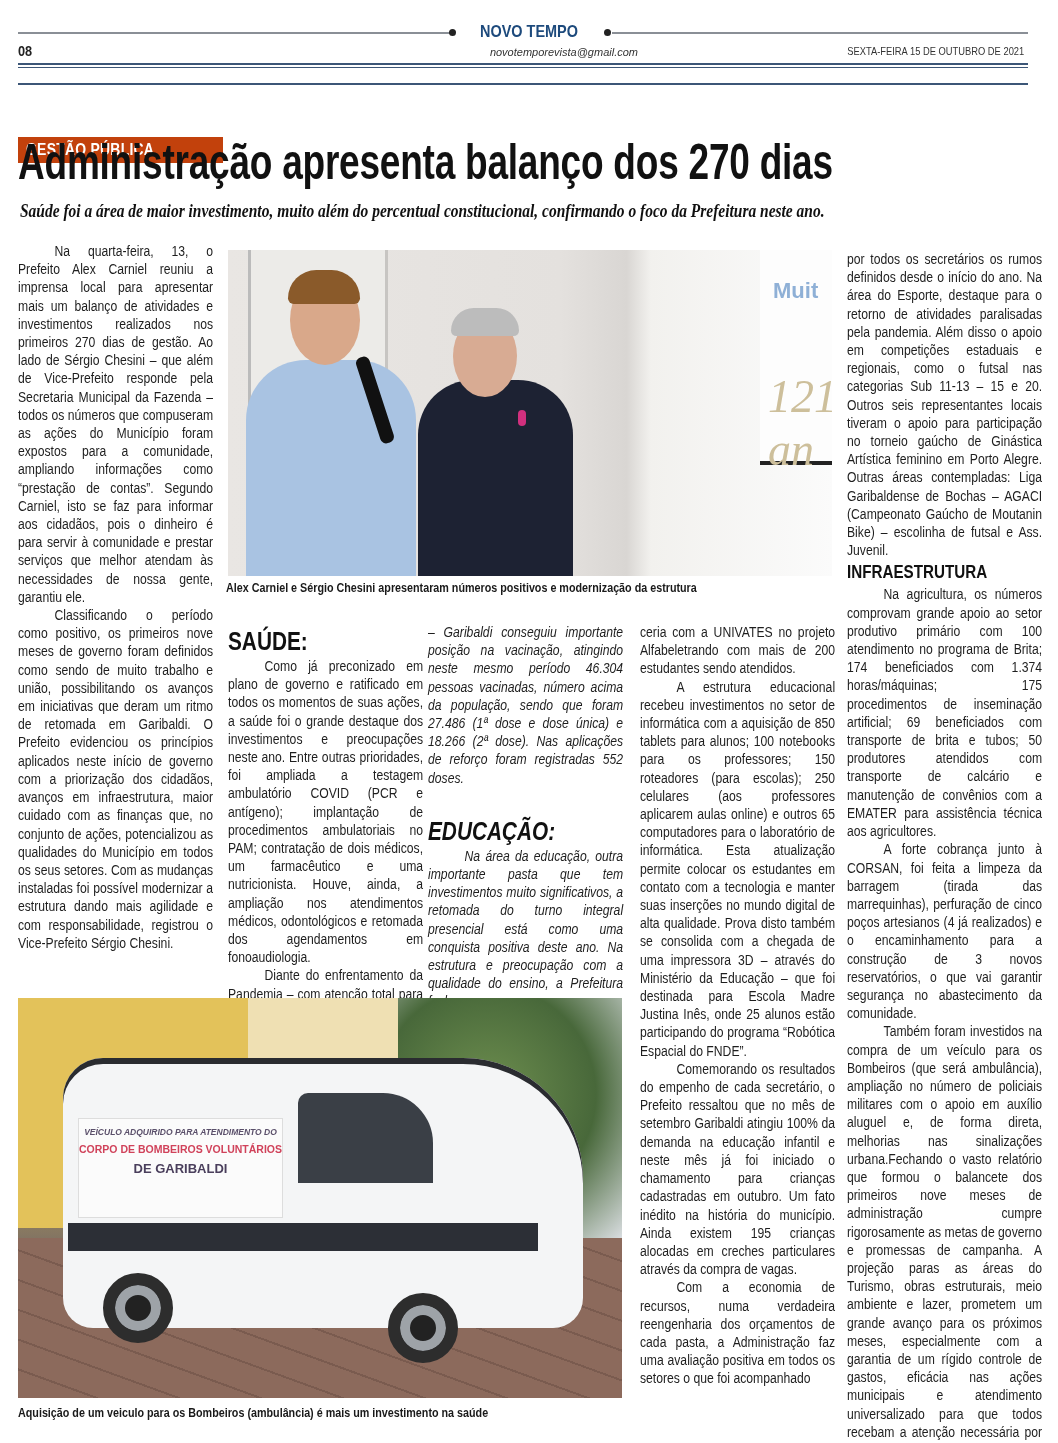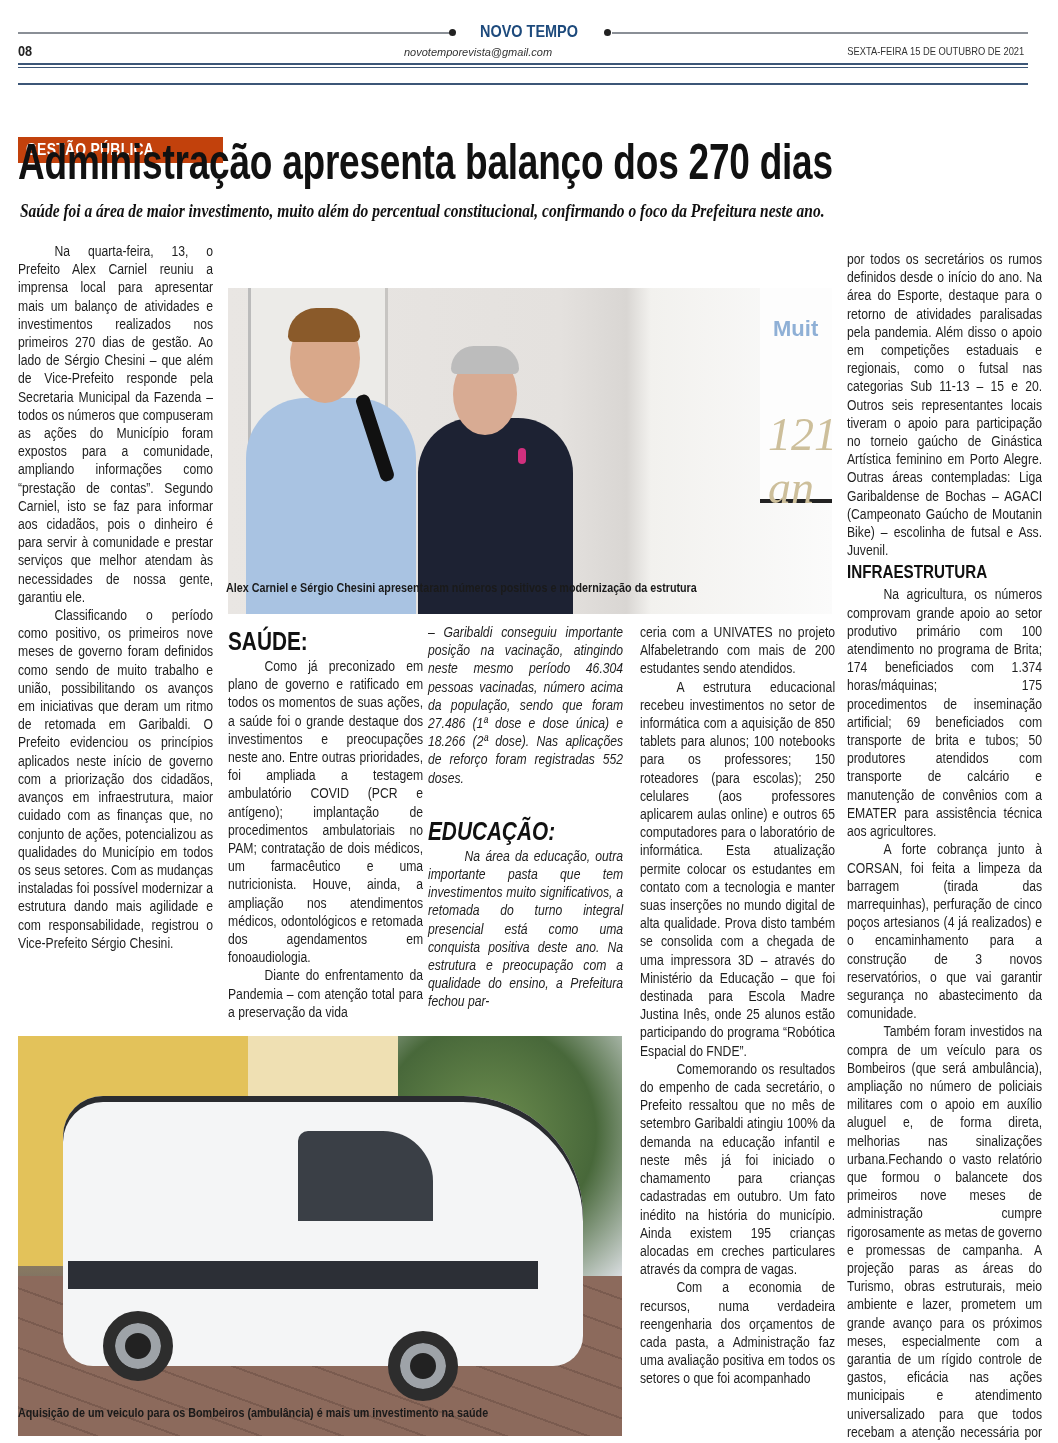--- a/index.html
+++ b/index.html
@@ -9,21 +9,21 @@
   
   .mast-line { position: absolute; top: 32px; height: 2px; background: #8a8f96; }
   .mast-line.left { left: 18px; width: 432px; }
   .mast-line.right { left: 612px; width: 416px; }
   .mast-dot { position: absolute; top: 29px; width: 7px; height: 7px; border-radius: 50%; background: #222; }
   .mast-dot.left { left: 449px; }
   .mast-dot.right { left: 604px; }
   .brand { position: absolute; top: 22px; left: 455px; width: 148px; text-align: center;
            font-family: "Liberation Sans", sans-serif; font-weight: bold; font-size: 17px;
            color: #1d4a7c; letter-spacing: 0px; transform: scaleX(0.85); }
-  .brand-email { position: absolute; top: 46px; left: 404px; width: 218px; text-align: left;
+  .brand-email { position: absolute; top: 46px; left: 420px; width: 218px; text-align: right;
            font-style: italic; font-size: 11px; color: #333; }
   .page-num { position: absolute; top: 42px; left: 18px; font-weight: bold; font-size: 15px; color: #222;
               transform: scaleX(0.85); transform-origin: left; }
   .issue-date { position: absolute; top: 45px; right: 34px; font-size: 11px; color: #333;
                 transform: scaleX(0.85); transform-origin: right; }
   .rule { position: absolute; left: 18px; width: 1010px; background: #3c5677; }
   .rule.r1 { top: 63px; height: 2px; }
   .rule.r2 { top: 67px; height: 1px; }
   .rule.r3 { top: 83px; height: 2px; }
 
@@ -50,21 +50,21 @@
   .col2 { left: 228px; top: 615px; width: 195px; margin-top: 12px; }
   .col3 { left: 428px; top: 623px; width: 195px; font-style: italic; }
   .col4 { left: 640px; top: 623px; width: 195px; }
   .col5 { left: 847px; top: 250px; width: 195px; }
 
   .sec-head { font-weight: bold; font-size: 26px; line-height: 28px; color: #111; margin: 0 0 2px 0;
               transform: scaleX(0.8); transform-origin: left; white-space: nowrap; }
   .sec-head.small { font-size: 19px; line-height: 22px; margin: 2px 0 2px 0; }
 
   
-  .photo { position: absolute; overflow: hidden; margin-top: 38px; }
+  .photo { position: absolute; overflow: hidden; }
   .photo-top { left: 228px; top: 250px; width: 604px; height: 326px;
      background: linear-gradient(90deg, #e9e6e3 0%, #e4e1de 55%, #d9d6d3 66%, #f2f1ee 70%, #fbfbfb 100%); }
   .caption { position: absolute; font-weight: bold; font-size: 12.5px; color: #1a1a1a; white-space: nowrap;
              transform: scaleX(0.86); transform-origin: left; }
   .cap-top { left: 226px; top: 581px; }
   .photo-bottom { left: 18px; top: 998px; width: 604px; height: 400px;
      background: linear-gradient(180deg, #d9b94a 0%, #e2c66a 22%, #b59a54 40%, #7e7164 62%, #8b6b5c 100%); }
   .cap-bottom { left: 18px; top: 1406px; }
 
   
@@ -183,14 +183,19 @@
 <div class="photo photo-bottom">
   <div class="shape bld"></div>
   <div class="shape bld2"></div>
   <div class="shape trees"></div>
   <div class="shape paving"></div>
   <div class="shape van"></div>
   <div class="shape windscreen"></div>
   <div class="shape van-stripe"></div>
   <div class="shape wheel w1"></div>
   <div class="shape wheel w2"></div>
+  <div class="shape banner">
+    <div class="l1">VEÍCULO ADQUIRIDO PARA ATENDIMENTO DO</div>
+    <div class="l2">CORPO DE BOMBEIROS VOLUNTÁRIOS</div>
+    <div class="l3">DE GARIBALDI</div>
+  </div>
 </div>
 <div class="caption cap-bottom">Aquisição de um veiculo para os Bombeiros (ambulância) é mais um investimento na saúde</div>
 
 </body></html>

